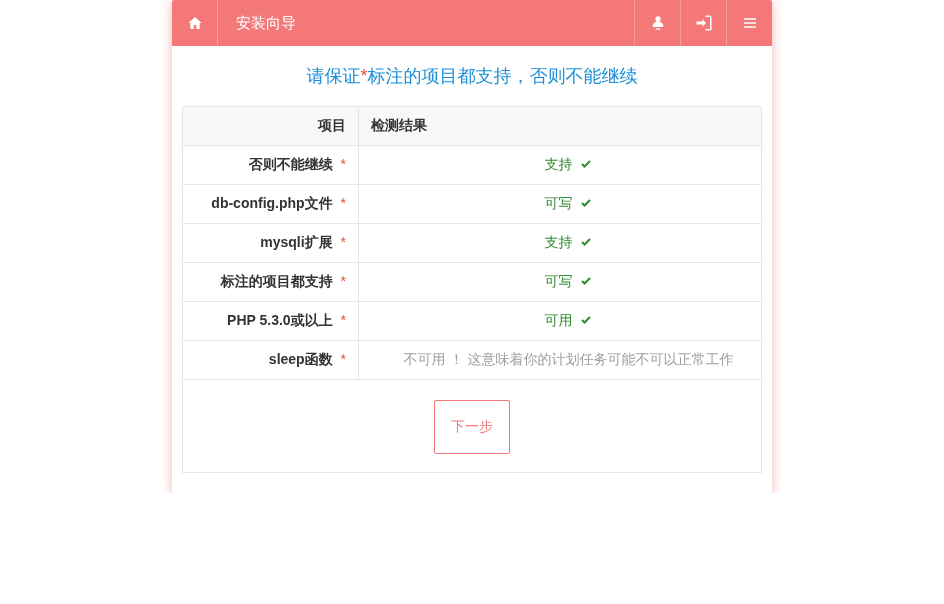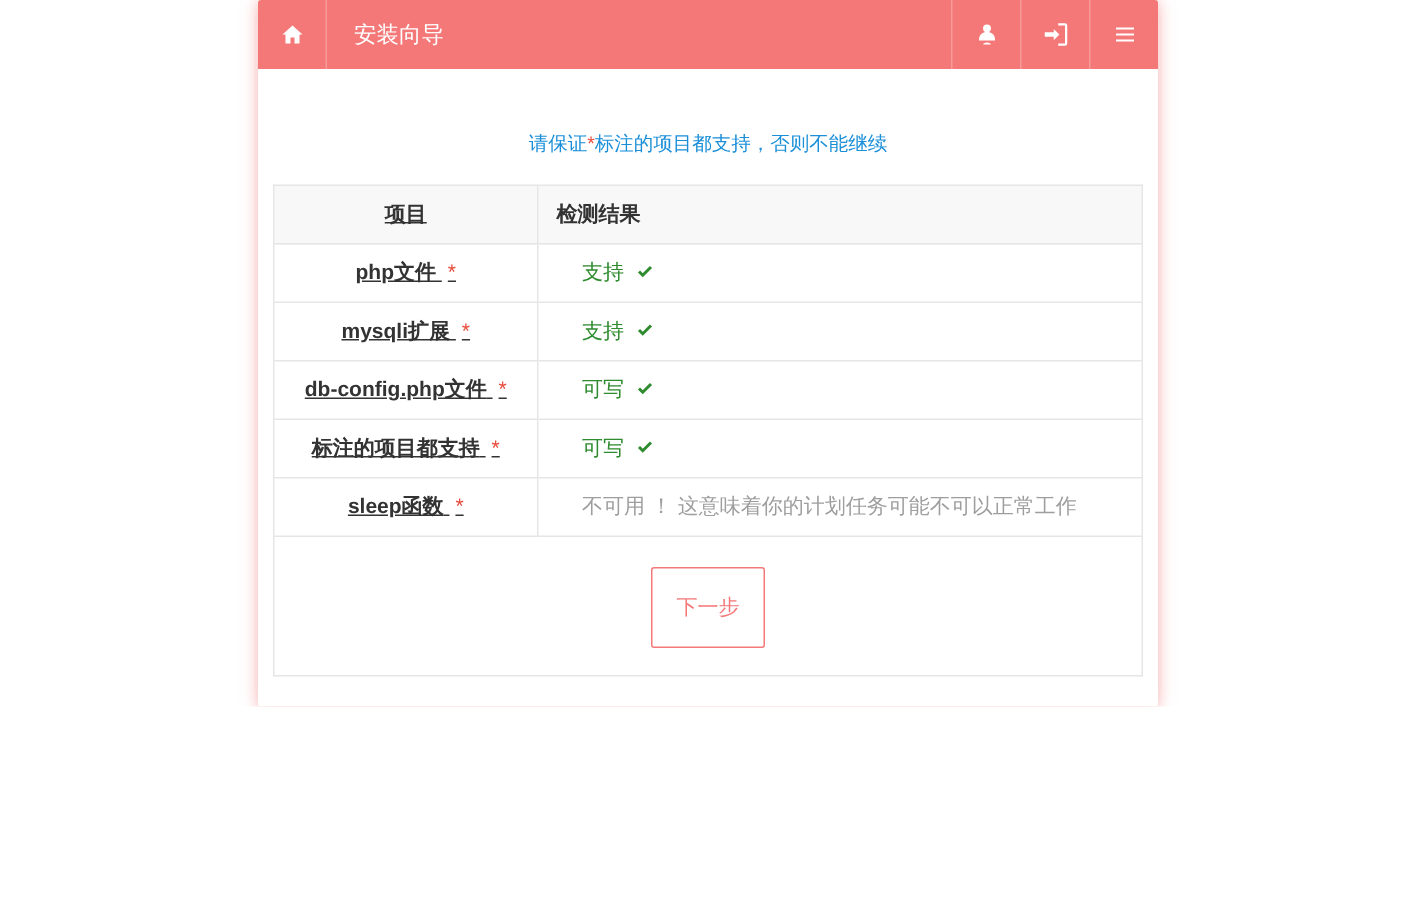--- a/index.html
+++ b/index.html
@@ -42,45 +42,44 @@
     align-items: center;
     padding-left: 18px;
     font-size: 15px;
     color: #fff;
   }
   .nav-right { display: flex; }
   .nav-right .nav-btn { border-left: 1px solid rgba(255,255,255,0.25); border-right: none; }
   .content { padding: 18px 10px 20px; }
   .notice {
     text-align: center;
-    margin: 23px 0 18px;
-    font-size: 13px;
+    margin: 0 0 18px;
+    font-size: 18px;
   }
   .notice .blue { color: #1a8fd8; }
   .notice .star { color: #e74c3c; }
   table {
     width: 100%;
     border-collapse: collapse;
     font-size: 14px;
   }
   th, td {
     border: 1px solid #e6e6e6;
     padding: 10px 12px;
     vertical-align: middle;
   }
   th { background: #f8f8f8; font-weight: bold; }
   th.left-col, td.left-col {
     width: 176px;
-    text-align: center;
+    text-align: right;
     font-weight: bold;
     color: #333;
-    text-decoration: underline;
   }
   th.right-col { text-align: left; margin-top: 46px; }
-  td.right-col { text-align: left; padding-left: 29px; }
+  td.right-col { text-align: center; padding-left: 29px; }
   .req-star { color: #e74c3c; margin-left: 4px; font-weight: normal;}
   .ok { color: #2e8b2e; font-weight: normal;}
   .check { color: #2e8b2e; margin-left: 4px; }
   .muted { color: #9e9e9e; }
   .footer {
     text-align: center;
     padding: 20px 0 18px;
     border: 1px solid #e6e6e6;
     border-top: none;
   }
@@ -142,40 +141,46 @@
 
     <table>
       <thead>
         <tr>
           <th class="left-col">项目</th>
           <th class="right-col">检测结果</th>
         </tr>
       </thead>
       <tbody id="tbody">
           <tr>
-            <td class="left-col"><span>php文件</span> <span class="req-star">*</span></td>
-            <td class="right-col"><span class="ok">支持</span> <span class="check"><svg width="12" height="12" viewBox="0 0 24 24" fill="none" stroke="#2e8b2e" stroke-width="4" style="display:inline;vertical-align:-1px">
-                  <path d="M4 12l5 5L20 6"></path>
-                </svg></span></td>
-          </tr>
-          <tr>
-            <td class="left-col"><span>mysqli扩展</span> <span class="req-star">*</span></td>
+            <td class="left-col"><span>否则不能继续</span> <span class="req-star">*</span></td>
             <td class="right-col"><span class="ok">支持</span> <span class="check"><svg width="12" height="12" viewBox="0 0 24 24" fill="none" stroke="#2e8b2e" stroke-width="4" style="display:inline;vertical-align:-1px">
                   <path d="M4 12l5 5L20 6"></path>
                 </svg></span></td>
           </tr>
           <tr>
             <td class="left-col"><span>db-config.php文件</span> <span class="req-star">*</span></td>
             <td class="right-col"><span class="ok">可写</span> <span class="check"><svg width="12" height="12" viewBox="0 0 24 24" fill="none" stroke="#2e8b2e" stroke-width="4" style="display:inline;vertical-align:-1px">
                   <path d="M4 12l5 5L20 6"></path>
                 </svg></span></td>
           </tr>
           <tr>
+            <td class="left-col"><span>mysqli扩展</span> <span class="req-star">*</span></td>
+            <td class="right-col"><span class="ok">支持</span> <span class="check"><svg width="12" height="12" viewBox="0 0 24 24" fill="none" stroke="#2e8b2e" stroke-width="4" style="display:inline;vertical-align:-1px">
+                  <path d="M4 12l5 5L20 6"></path>
+                </svg></span></td>
+          </tr>
+          <tr>
             <td class="left-col"><span>标注的项目都支持</span> <span class="req-star">*</span></td>
             <td class="right-col"><span class="ok">可写</span> <span class="check"><svg width="12" height="12" viewBox="0 0 24 24" fill="none" stroke="#2e8b2e" stroke-width="4" style="display:inline;vertical-align:-1px">
+                  <path d="M4 12l5 5L20 6"></path>
+                </svg></span></td>
+          </tr>
+          <tr>
+            <td class="left-col"><span>PHP 5.3.0或以上</span> <span class="req-star">*</span></td>
+            <td class="right-col"><span class="ok">可用</span> <span class="check"><svg width="12" height="12" viewBox="0 0 24 24" fill="none" stroke="#2e8b2e" stroke-width="4" style="display:inline;vertical-align:-1px">
                   <path d="M4 12l5 5L20 6"></path>
                 </svg></span></td>
           </tr>
           <tr>
             <td class="left-col"><span>sleep函数</span> <span class="req-star">*</span></td>
             <td class="right-col"><span class="muted">不可用 ！ 这意味着你的计划任务可能不可以正常工作</span></td>
           </tr>
         </tbody>
     </table>
 

